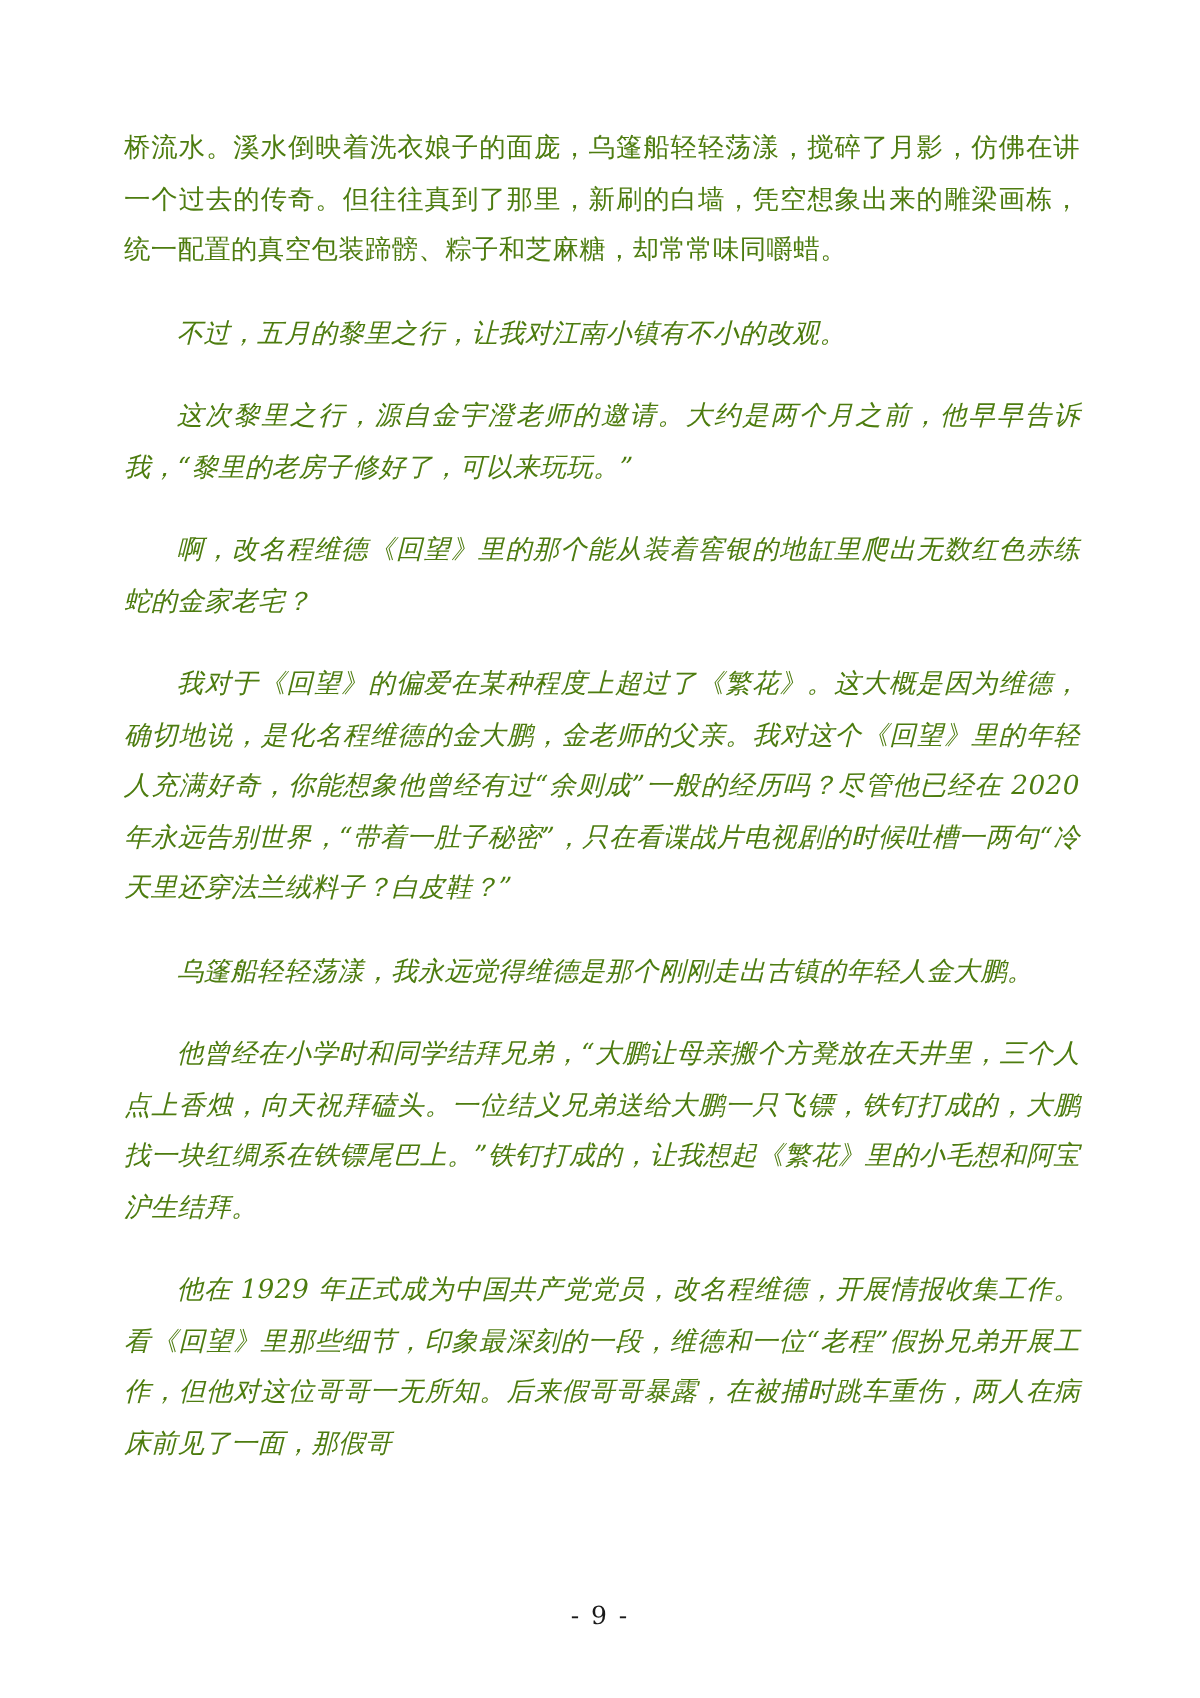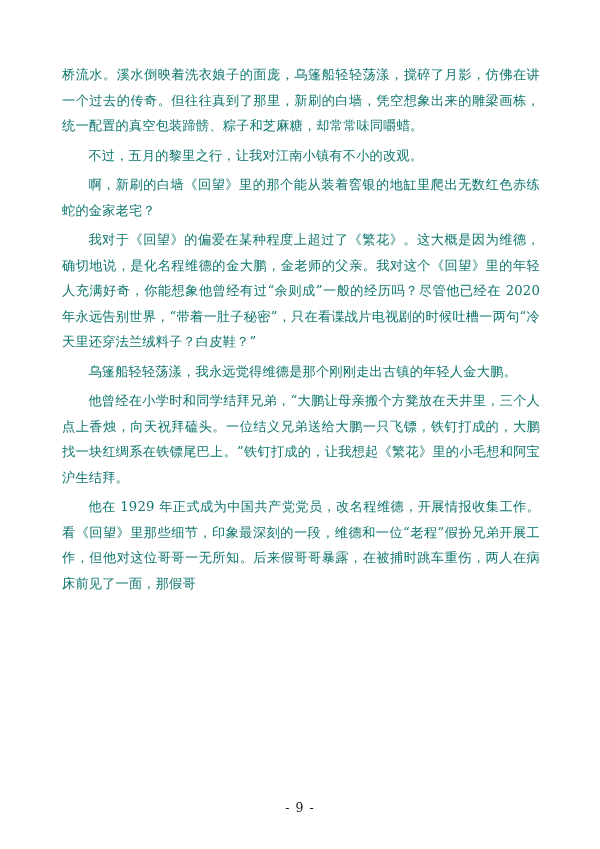--- a/index.html
+++ b/index.html
@@ -17,34 +17,35 @@
     overflow: hidden;
   }
   .content {
     position: absolute;
     left: 62px;
     top: 62px;
     width: 478px;
     font-family: "DejaVu Serif", "Liberation Serif", serif;
     font-size: 13.2px;
     line-height: 25.5px;
-    color: #0f766e;
+    color: #4d7c0f;
     text-align: justify;
     text-justify: inter-ideograph;
   }
   .para {
     margin: 0;
     text-indent: 0;
     letter-spacing: 0.2px;
   }
   .para.indent {
     text-indent: 2em;
   }
   .para + .para {
-    margin-top: 4px;
+    margin-top: 16px;
+    font-style: italic;
   }
   .pagenum {
     position: absolute;
     left: 0;
     right: 0;
     top: 800px;
     text-align: center;
     font-family: "DejaVu Serif", "Liberation Serif", serif;
     font-size: 12.5px;
     color: #1a1a1a;
@@ -52,21 +53,22 @@
   }
 </style>
 </head>
 <body>
 
 <div class="page">
 
   <div class="content">
     <p class="para">桥流水。溪水倒映着洗衣娘子的面庞，乌篷船轻轻荡漾，搅碎了月影，仿佛在讲一个过去的传奇。但往往真到了那里，新刷的白墙，凭空想象出来的雕梁画栋，统一配置的真空包装蹄髈、粽子和芝麻糖，却常常味同嚼蜡。</p>
     <p class="para indent">不过，五月的黎里之行，让我对江南小镇有不小的改观。</p>
-    <p class="para indent">啊，新刷的白墙《回望》里的那个能从装着窖银的地缸里爬出无数红色赤练蛇的金家老宅？</p>
+    <p class="para indent">这次黎里之行，源自金宇澄老师的邀请。大约是两个月之前，他早早告诉我，“黎里的老房子修好了，可以来玩玩。”</p>
+    <p class="para indent">啊，改名程维德《回望》里的那个能从装着窖银的地缸里爬出无数红色赤练蛇的金家老宅？</p>
     <p class="para indent">我对于《回望》的偏爱在某种程度上超过了《繁花》。这大概是因为维德，确切地说，是化名程维德的金大鹏，金老师的父亲。我对这个《回望》里的年轻人充满好奇，你能想象他曾经有过“余则成”一般的经历吗？尽管他已经在 2020 年永远告别世界，“带着一肚子秘密”，只在看谍战片电视剧的时候吐槽一两句“冷天里还穿法兰绒料子？白皮鞋？”</p>
     <p class="para indent">乌篷船轻轻荡漾，我永远觉得维德是那个刚刚走出古镇的年轻人金大鹏。</p>
     <p class="para indent">他曾经在小学时和同学结拜兄弟，“大鹏让母亲搬个方凳放在天井里，三个人点上香烛，向天祝拜磕头。一位结义兄弟送给大鹏一只飞镖，铁钉打成的，大鹏找一块红绸系在铁镖尾巴上。”铁钉打成的，让我想起《繁花》里的小毛想和阿宝沪生结拜。</p>
     <p class="para indent">他在 1929 年正式成为中国共产党党员，改名程维德，开展情报收集工作。看《回望》里那些细节，印象最深刻的一段，维德和一位“老程”假扮兄弟开展工作，但他对这位哥哥一无所知。后来假哥哥暴露，在被捕时跳车重伤，两人在病床前见了一面，那假哥</p>
   </div>
 
   <div class="pagenum">- 9 -</div>
 
 </div>
 

